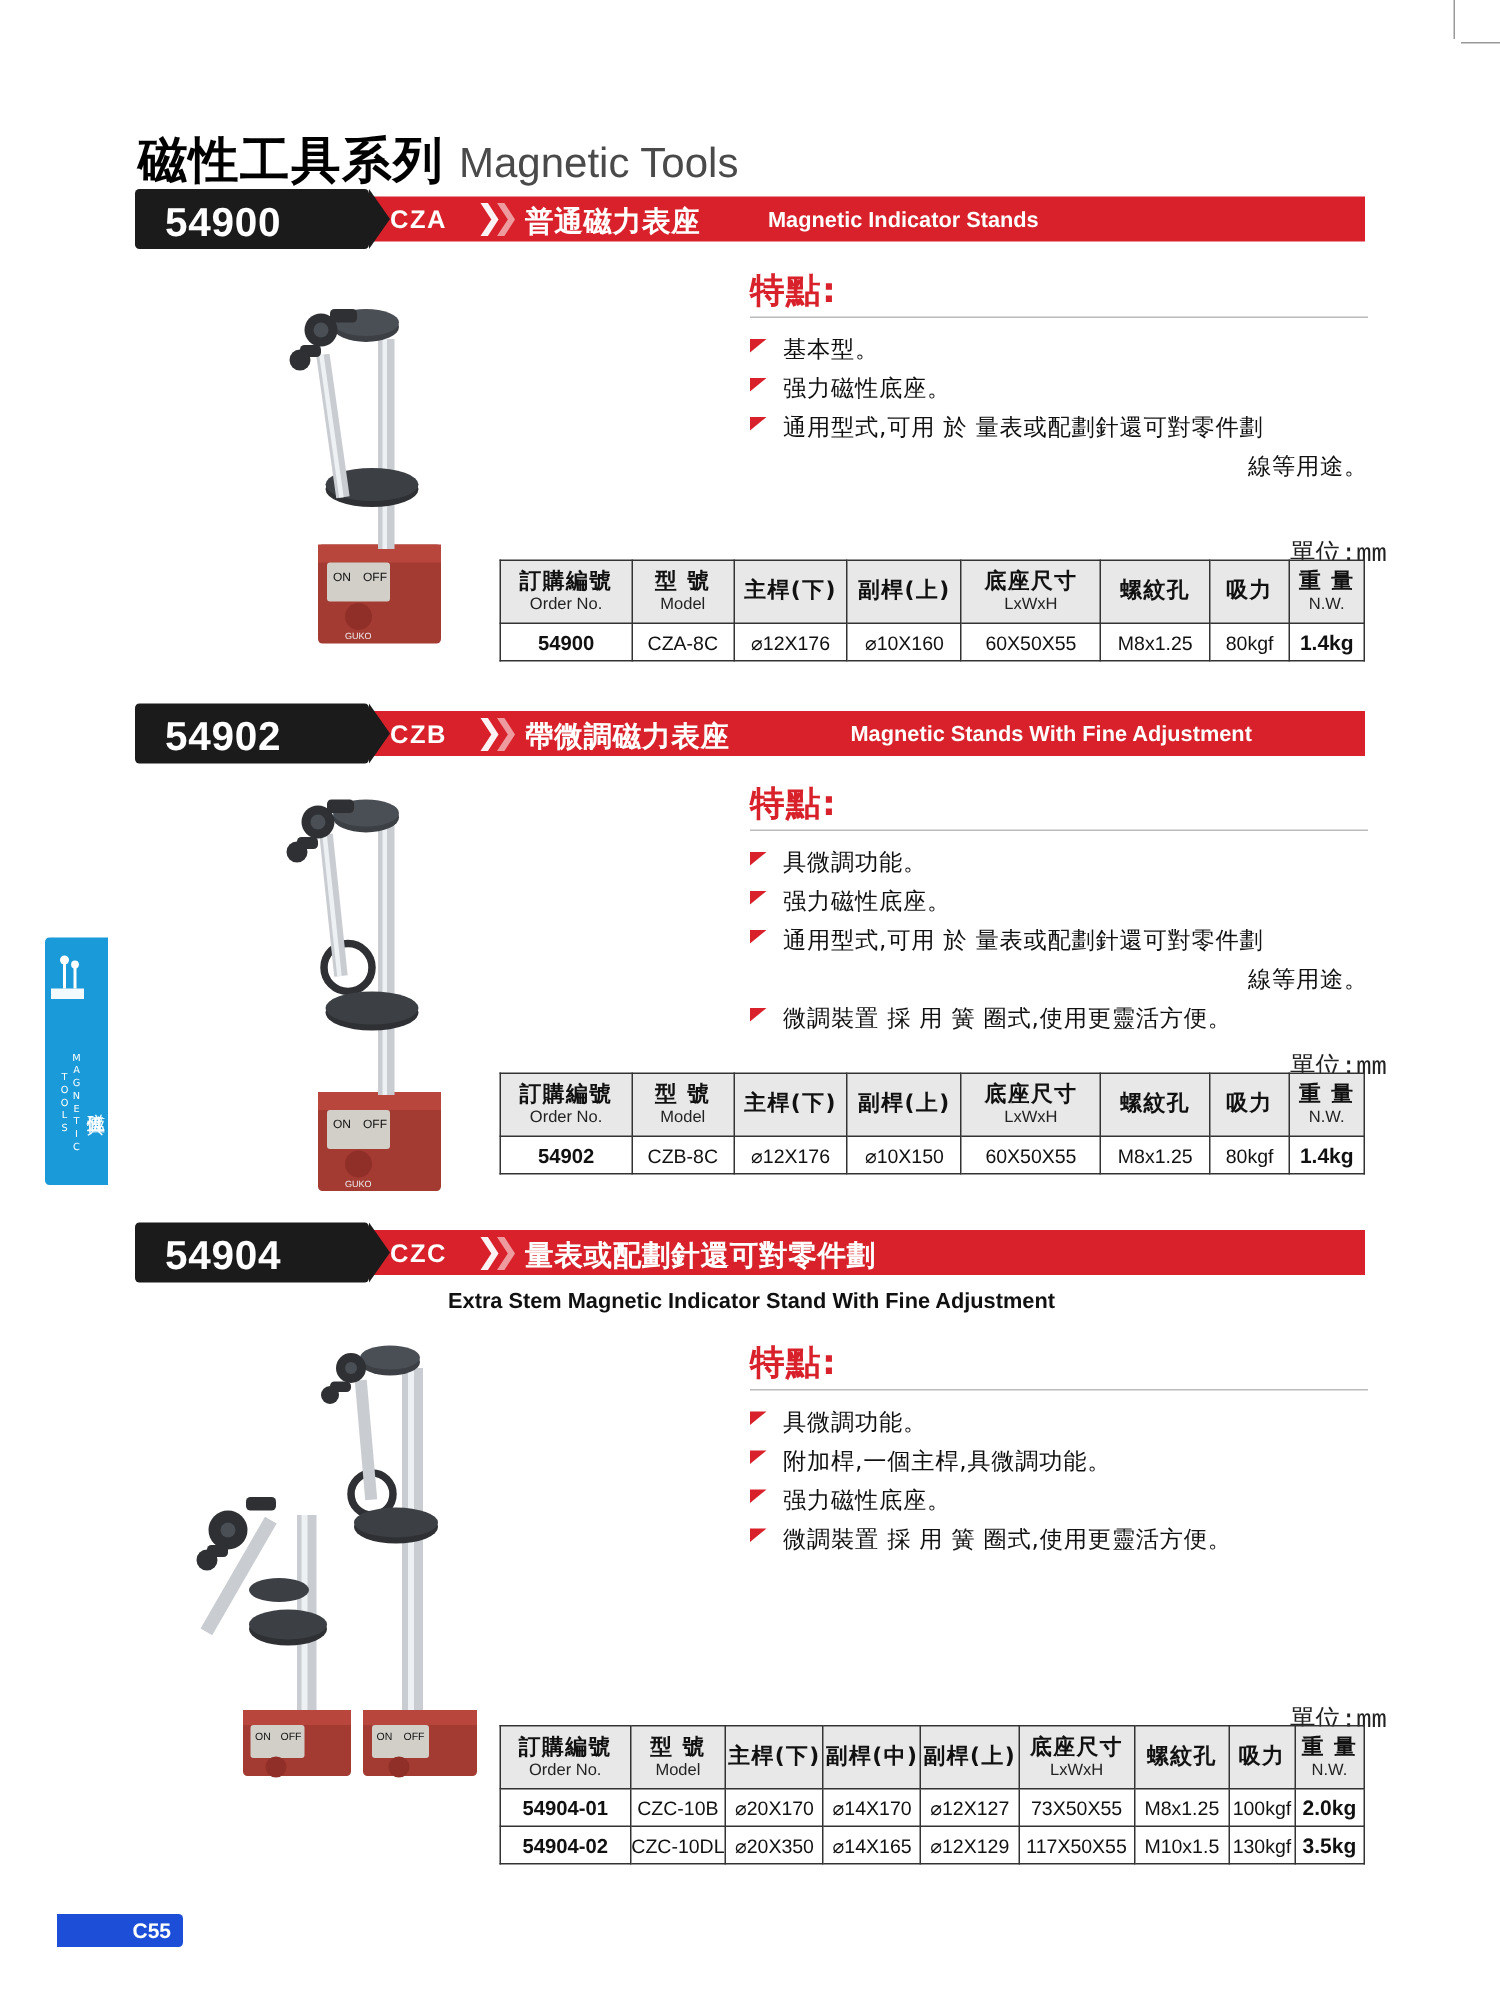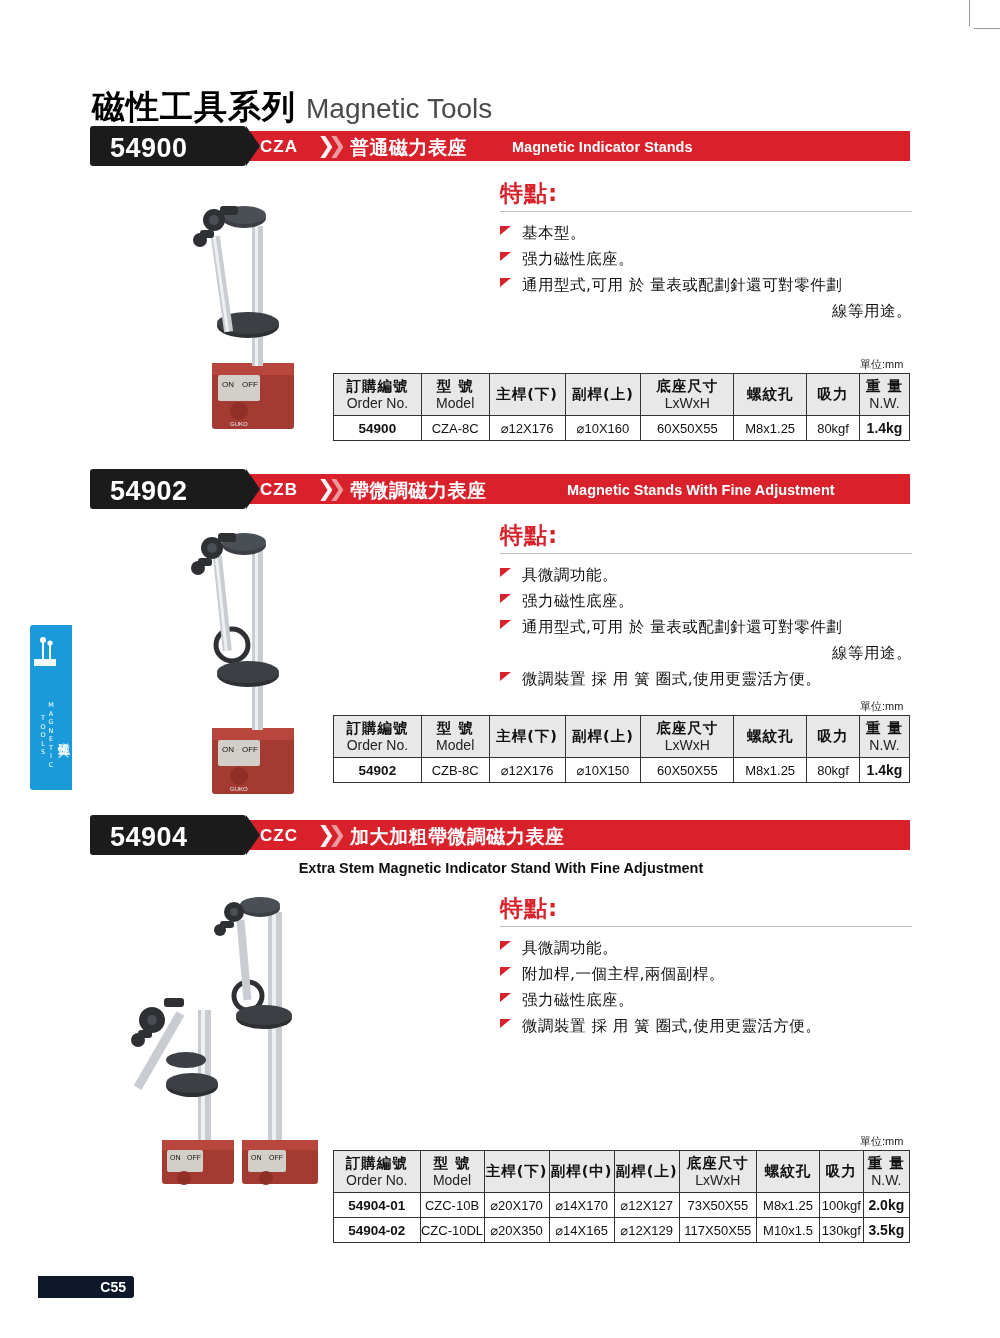--- a/index.html
+++ b/index.html
@@ -129,54 +129,54 @@
     position: absolute; left: 0; top: 6px;
     width: 0; height: 0;
     border-left: 11px solid #d8212a;
     border-bottom: 9px solid transparent;
     border-top: 0 solid transparent;
   }
   .features li.cont-line { padding-left: 44px; text-align: right; }
 
   
   .unit {
-    position: absolute; font-size: 11px; color: #222;
-    font-family: Liberation Sans, sans-serif;
+    position: absolute; font-size: 17px; color: #222;
+    font-family: Liberation Mono, monospace;
   }
 
   
   table.spec {
     position: absolute;
     border-collapse: collapse;
     font-family: "DejaVu Sans", "Liberation Sans", sans-serif;
   }
   table.spec th, table.spec td {
     border: 1px solid #333;
     text-align: center;
     padding: 0;
   }
   table.spec th {
     background: #e8e8e8;
     height: 42px;
     line-height: 1.15;
     font-weight: normal;
   }
   table.spec th .cn { display: block; font-size: 14.5px; font-weight: bold; color: #111; letter-spacing: 1px;}
-  table.spec th .en { display: block; font-size: 14px; color: #222; font-family: "Liberation Sans", sans-serif; }
+  table.spec th .en { display: block; font-size: 11px; color: #222; font-family: "Liberation Sans", sans-serif; }
   table.spec td {
     height: 25px; font-size: 13px; color: #111;
     font-family: "Liberation Sans", sans-serif;
   }
   table.spec td.order { font-weight: bold; font-size: 13.5px; }
   table.spec td.nw { font-weight: bold; font-size: 14px; }
 
   
   .footer-tab {
     position: absolute; left: 38px; bottom: 40px;
-    width: 96px; height: 22px; background: #0f172a;
+    width: 84px; height: 22px; background: #1d4ed8;
     border-radius: 0 3px 3px 0;
   }
   .footer-tab span {
     position: absolute; right: 8px; top: 3px;
     color: #fff; font-size: 14px; font-weight: bold;
     font-family: "Liberation Sans", sans-serif;
   }
 
   
   .prod { position: absolute; }
@@ -407,21 +407,21 @@
       </tr>
     </tbody>
   </table>
 
   <div class="banner" style="top:820px;">
     <div class="blk"></div>
     <div class="code">54904</div>
     <div class="series">CZC</div>
     <div class="chev">❯</div>
     <div class="chev2">❯</div>
-    <div class="name-cn">加大加粗帶微調磁力表座</div>
+    <div class="name-cn">量表或配劃針還可對零件劃</div>
   </div>
   <div class="banner-sub-en" style="top:860px;text-align:center;">Extra Stem Magnetic Indicator Stand With Fine Adjustment</div>
 
   <div class="prod" style="left:100px; top:890px;">
     <svg width="240" height="300" viewBox="0 0 240 300">
 
       <rect x="142" y="250" width="76" height="44" rx="3" fill="#a43b33"></rect>
       <rect x="142" y="250" width="76" height="10" fill="#b8463c"></rect>
       <rect x="148" y="260" width="38" height="22" rx="2" fill="#d1cfc8"></rect>
       <text x="151" y="270" font-size="7" font-family="Liberation Sans" fill="#111">ON</text>
@@ -458,21 +458,21 @@
       <rect x="64" y="108" width="20" height="9" rx="3" fill="#2e3033"></rect>
       <ellipse cx="86" cy="170" rx="20" ry="8" fill="#3c4045"></ellipse>
     </svg>
   </div>
 
   <div class="features" style="left:500px; top:893px; width:412px;">
     <div class="ft-title">特點:</div>
     <div class="ft-rule"></div>
     <ul>
       <li><span class="bullet"></span><span>具微調功能。</span></li>
-      <li><span class="bullet"></span><span>附加桿,一個主桿,兩個副桿。</span></li>
+      <li><span class="bullet"></span><span>附加桿,一個主桿,具微調功能。</span></li>
       <li><span class="bullet"></span><span>强力磁性底座。</span></li>
       <li><span class="bullet"></span><span>微調裝置 採 用 簧 圈式,使用更靈活方便。</span></li>
     </ul>
   </div>
 
   <div class="unit" style="left:860px; top:1134px;">單位:mm</div>
 
   <table class="spec" style="left:333px; top:1150px; width:577px;">
     <thead>
       <tr>

